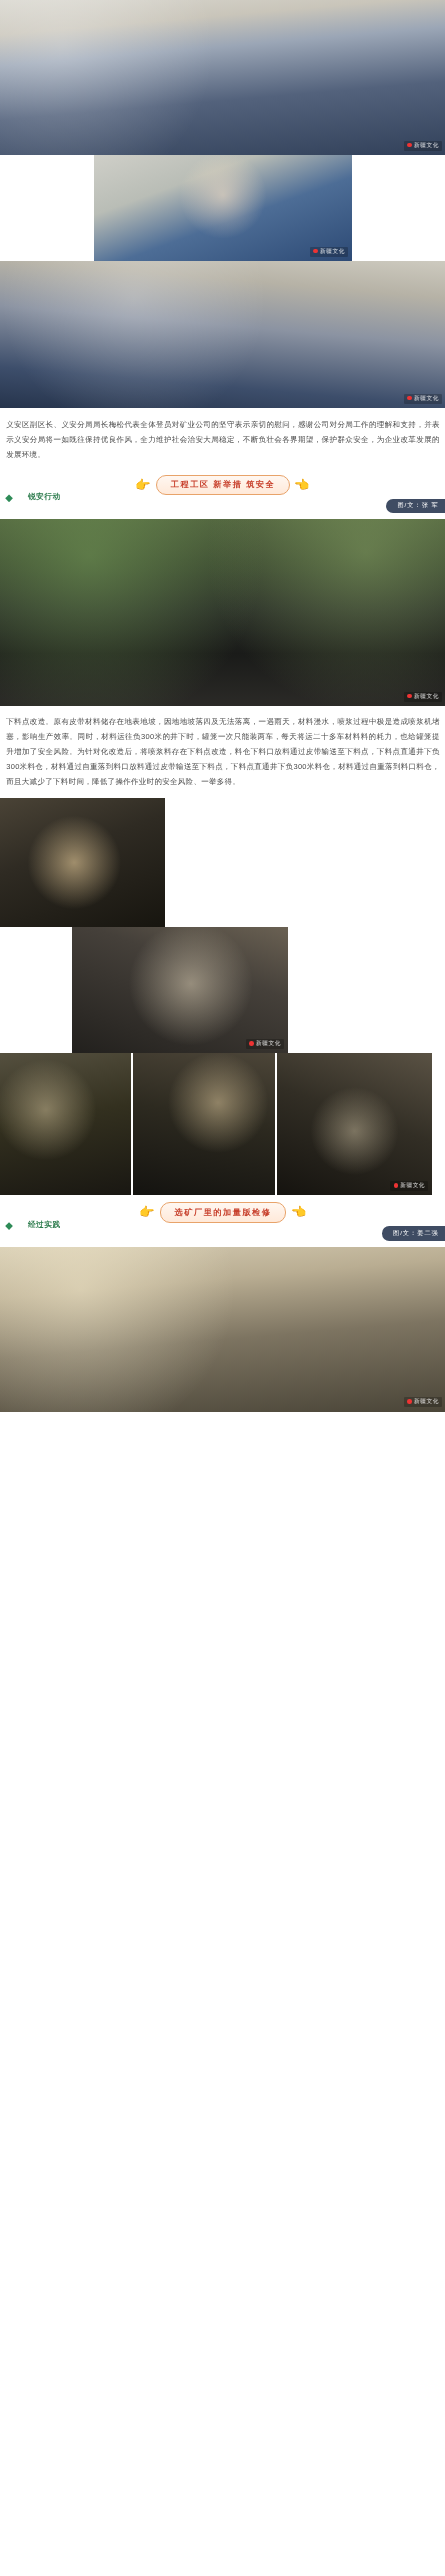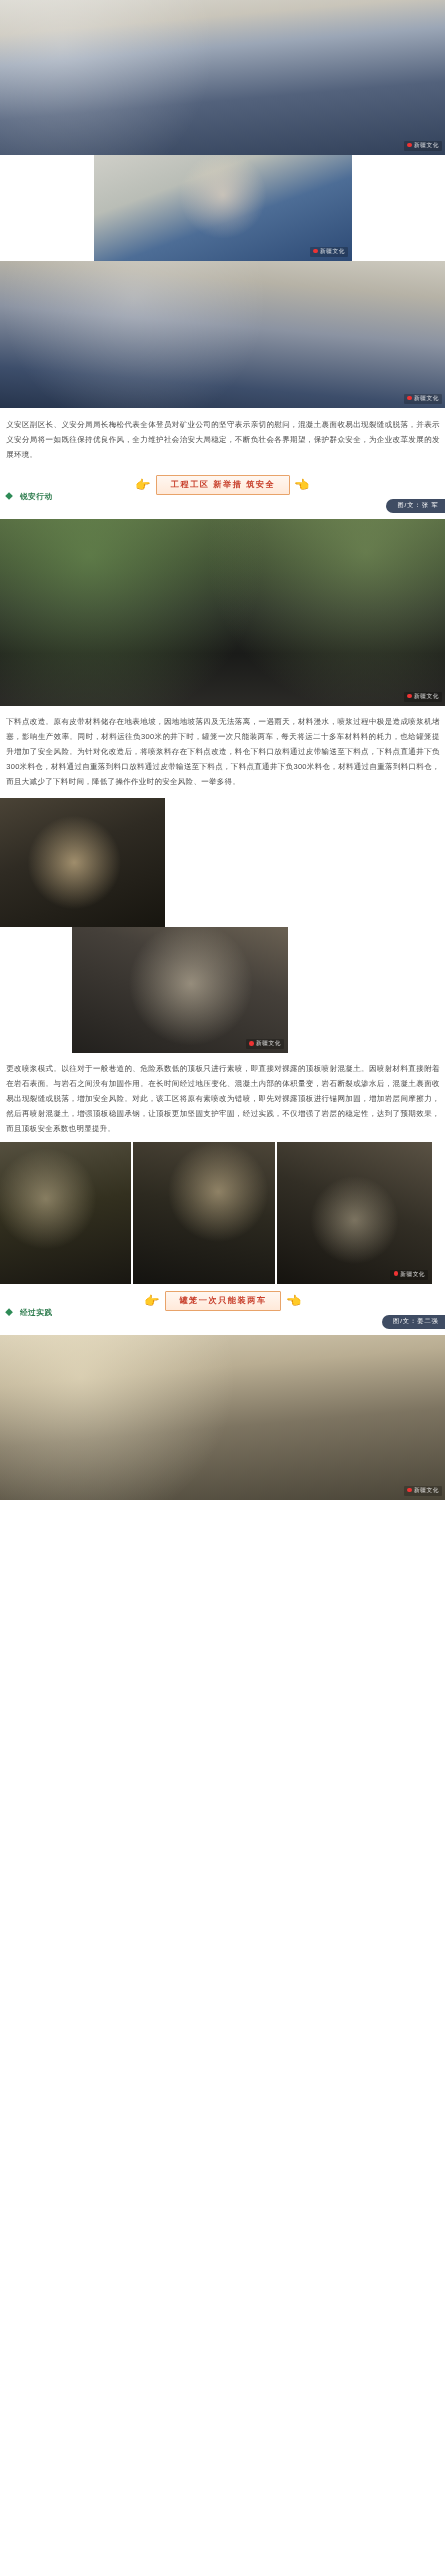--- a/index.html
+++ b/index.html
@@ -116,22 +116,22 @@
   .section-banner {
     position: relative;
     margin: 7.2px 0 4.1px;
     height: 40px;
   }
   .sec-left {
     position: absolute;
     left: 5.2px;
     top: 17.5px;
     display: flex;
-    align-items: flex-start;
-    gap: 7px;
+    align-items: flex-end;
+    gap: 15px;
   }
   .sec-left .leaf {
     width: 7.7px; height: 7.7px;
     background: #2e8b57;
     clip-path: polygon(50% 0, 100% 50%, 50% 100%, 0 50%);
   }
   .sec-left .sec-title {
     color: #2f7d4f;
     font-size: 7.7px;
     font-weight: bold;
@@ -141,21 +141,21 @@
     position: absolute;
     left: 0; right: 0; top: 0;
     display: flex;
     justify-content: center;
     align-items: center;
   }
   .ribbon {
     position: relative;
     background: linear-gradient(180deg, #fff7f1 0%, #ffe9d9 100%);
     border: 1px solid #e8a36a;
-    border-radius: 1px;
+    border-radius: 10px;
     padding: 3.6px 13.4px;
     color: #c8402c;
     font-size: 8.2px;
     font-weight: bold;
     letter-spacing: 1.5px;
     white-space: nowrap;
     text-align: right;
   }
   .hand {
     font-size: 12.4px;
@@ -215,21 +215,21 @@
   <div class="row center">
     <div class="photo portrait">
       <div class="wm"><span class="dot"></span><span>新疆文化</span></div>
     </div>
   </div>
 
   <div class="photo meeting2">
     <div class="wm"><span class="dot"></span><span>新疆文化</span></div>
   </div>
 
-  <div class="para lead">义安区副区长、义安分局局长梅松代表全体登员对矿业公司的坚守表示亲切的慰问，混凝土裹面收易出现裂缝或脱落，并表示义安分局将一如既往保持优良作风，全力维护社会治安大局稳定，不断负壮会各界期望，保护群众安全，为企业改革发展的发展环境。</div>
+  <div class="para lead">义安区副区长、义安分局局长梅松代表全体登员对矿业公司的坚守表示亲切的慰问，感谢公司对分局工作的理解和支持，并表示义安分局将一如既往保持优良作风，全力维护社会治安大局稳定，不断负壮会各界期望，保护群众安全，为企业改革发展的发展环境。</div>
 
   <div class="section-banner">
     <div class="sec-left">
       <span class="leaf"></span>
       <span class="sec-title">锐安行动</span>
     </div>
     <div class="ribbon-wrap">
       <span class="hand">👉</span>
       <span class="ribbon">工程工区 新举措 筑安全</span>
       <span class="hand">👈</span>
@@ -247,39 +247,38 @@
   <div class="spacer-8"></div>
   <div class="row">
     <div class="photo tunnel"></div>
   </div>
   <div class="row offset-right">
     <div class="photo shot">
       <div class="wm"><span class="dot"></span><span>新疆文化</span></div>
     </div>
   </div>
 
-  <div class="para">更改喷浆模式。以往对于一般巷道的、危险系数低的顶板只进行素喷，即直接对裸露的顶板喷射混凝土。因喷射材料直接附着在岩石表面。与岩石之间没有加固作用。在长时间经过地压变化、混凝土内部的体积量变，岩石断裂或渗水后，混凝土裹面收易出现裂缝或脱落，增加安全风险。对此，该工区将原有素喷改为错喷，即先对裸露顶板进行锚网加固，增加岩层间摩擦力，然后再喷射混凝土，增强顶板稳固承钢，让顶板更加坚固支护牢固，经过实践，不仅增强了岩层的稳定性，达到了预期效果，而且顶板安全系数也明显提升。</div>
 
   <div class="row">
     <div class="photo spray1"></div>
     <div class="photo spray2"></div>
     <div class="photo spray3">
       <div class="wm"><span class="dot"></span><span>新疆文化</span></div>
     </div>
   </div>
 
 
   <div class="section-banner">
     <div class="sec-left">
       <span class="leaf"></span>
       <span class="sec-title">经过实践</span>
     </div>
     <div class="ribbon-wrap">
       <span class="hand">👉</span>
-      <span class="ribbon">罐笼一次只能装两车</span>
+      <span class="ribbon">选矿厂里的加量版检修</span>
       <span class="hand">👈</span>
     </div>
     <div class="byline-bar">图/文：姜二强</div>
   </div>
 
   <div class="photo plant">
     <div class="wm"><span class="dot"></span><span>新疆文化</span></div>
   </div>
 
 </div>

